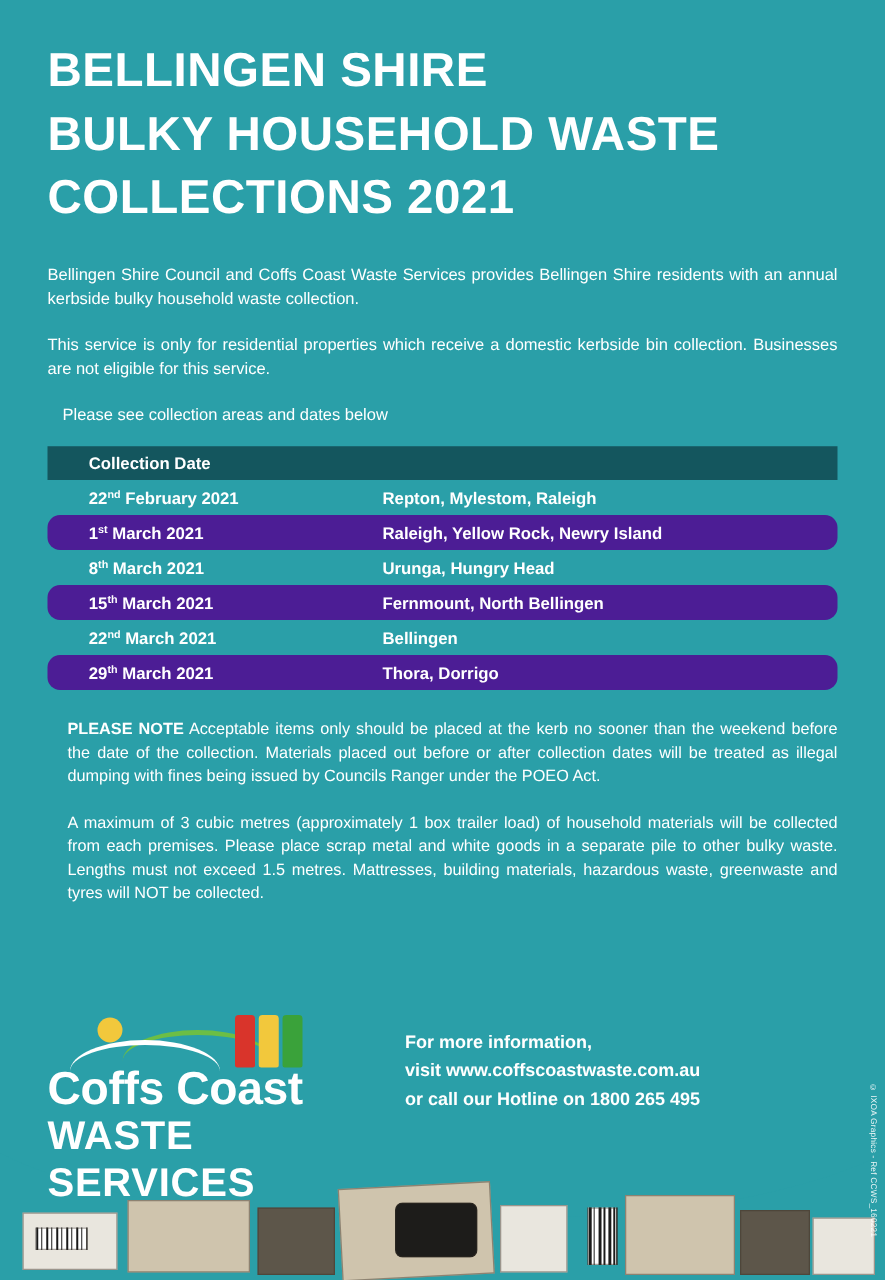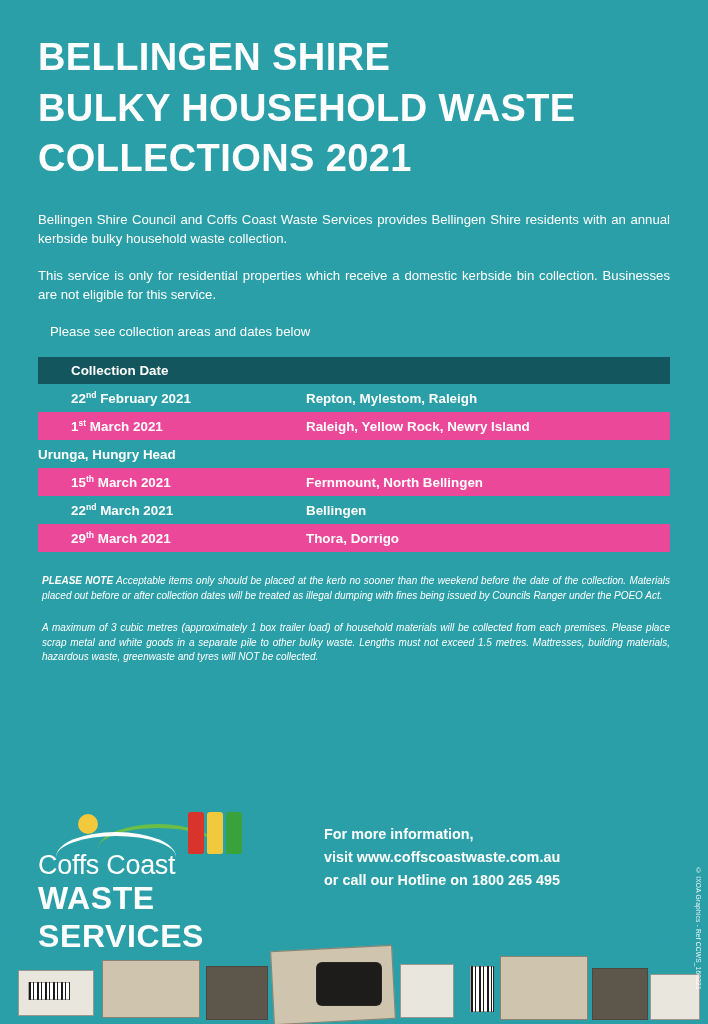--- a/index.html
+++ b/index.html
@@ -93,34 +93,33 @@
     width: 632px;
   }
   .trow {
     display: flex;
     align-items: center;
     height: 28px;
     color: #ffffff;
     font-size: 13.4px;
     font-weight: bold;
   }
-  .trow.shaded { background: #ec4899; }
+  .trow.shaded { background: #4c1d95; border-radius: 10px; }
   .trow .c1 { width: 268px; padding-left: 33px; box-sizing: border-box; }
   .trow .c2 { flex: 1; }
   .trow.header { background: #14565e; height: 27px; }
   sup { font-size: 8.6px; vertical-align: super; }
 
   p.note {
     color: #ffffff;
-    font-size: 10px;
+    font-size: 13px;
     line-height: 1.45;
     font-weight: normal;
     text-align: justify;
-    margin: 0 0 18px 4px;
-    font-style: italic;
+    margin: 0 0 18px 16px;
   }
   p.note strong { font-weight: bold; }
 
   
   .footer {
     position: absolute;
     left: 38px;
     bottom: 118px;
     width: 640px;
     z-index: 6;
@@ -167,22 +166,22 @@
   .bin { width: 16px; height: 42px; border-radius: 3px 3px 2px 2px; }
   .bin.red { background: #d9342b; }
   .bin.yellow { background: #f2c83c; }
   .bin.green { background: #3aa23a; }
   .logo-text {
     position: absolute;
     left: 0; top: 46px;
     color: #ffffff;
   }
   .logo-text .l1 {
-    font-size: 27px;
-    font-weight: normal;
+    font-size: 37px;
+    font-weight: bold;
     letter-spacing: -.3px;
     line-height: 1;
   }
   .logo-text .l2 {
     font-size: 32px;
     font-weight: bold;
     letter-spacing: .6px;
     line-height: 1.2;
   }
   .contact {
@@ -246,20 +245,21 @@
         <div class="c1"><span>22</span><sup>nd</sup><span> February 2021</span></div>
         <div class="c2">Repton, Mylestom, Raleigh</div>
       </div>
 
       <div class="trow shaded">
         <div class="c1"><span>1</span><sup>st</sup><span> March 2021</span></div>
         <div class="c2">Raleigh, Yellow Rock, Newry Island</div>
       </div>
 
       <div class="trow">
+        <div class="c1"><span>8</span><sup>th</sup><span> March 2021</span></div>
         <div class="c2">Urunga, Hungry Head</div>
       </div>
 
       <div class="trow shaded">
         <div class="c1"><span>15</span><sup>th</sup><span> March 2021</span></div>
         <div class="c2">Fernmount, North Bellingen</div>
       </div>
 
       <div class="trow">
         <div class="c1"><span>22</span><sup>nd</sup><span> March 2021</span></div>

